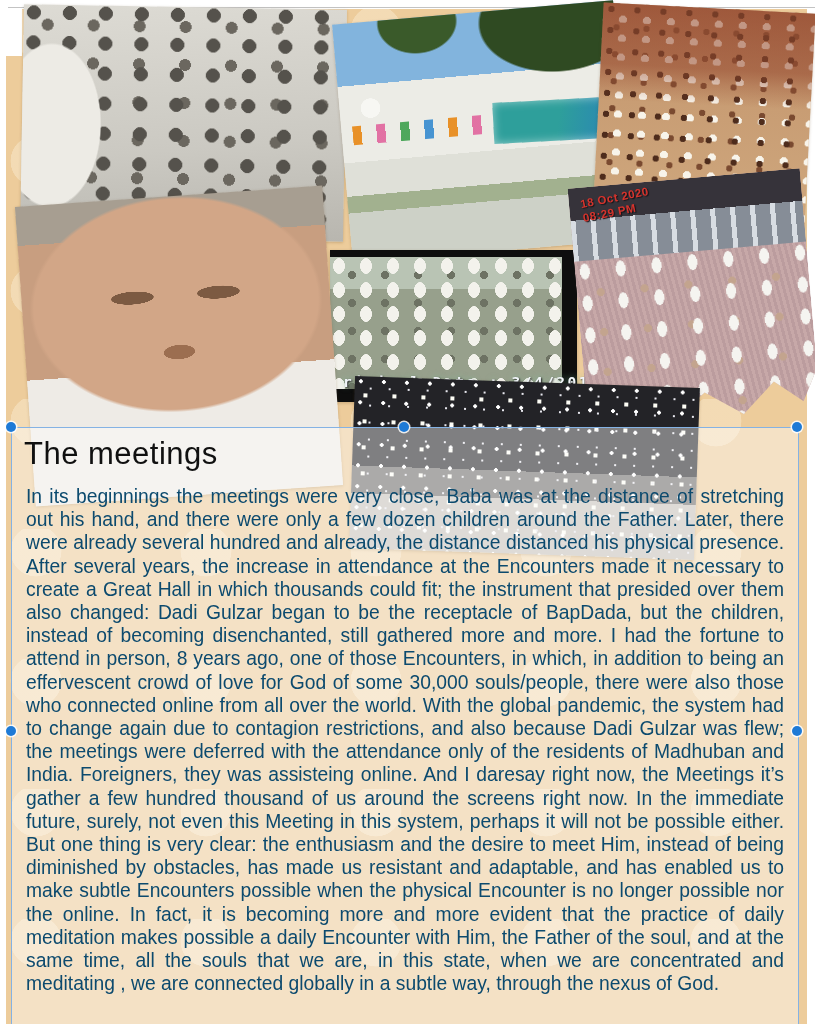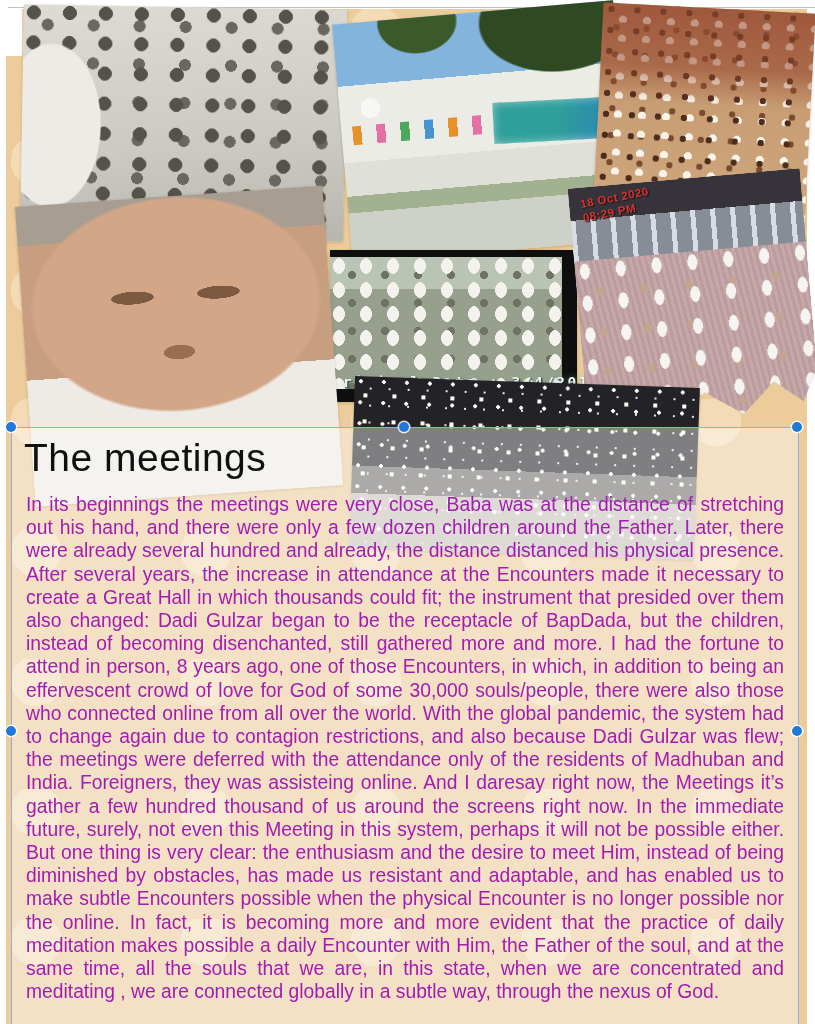--- a/index.html
+++ b/index.html
@@ -93,22 +93,22 @@
         radial-gradient(circle 2.5px at 11px 19px, #fdfdf5 95%, transparent 100%),
         linear-gradient(180deg,#232327 0 52%,#6f6d6b 52% 68%,#c6c2bb 68% 100%);
       background-size:23px 21px,19px 17px,29px 26px,100% 100%;}
 
   
   .textbox{position:absolute;left:11px;top:427px;width:786px;height:600px;z-index:20;
       background:rgba(255,255,255,.42);
       border-left:1px solid var(--selection_line,#84b2e4);
       border-right:1px solid var(--selection_line,#84b2e4);
       border-top:1px solid var(--selection_line,#84b2e4);}
-  .textbox h1{margin:8px 12px 13px 12px;font-size:39px;font-weight:normal;color:#101010;letter-spacing:.5px;}
-  .textbox p{margin:0 14px;font-size:19.3px;line-height:23.2px;text-align:justify;color:#a21caf;}
+  .textbox h1{margin:8px 12px 13px 12px;font-size:31px;font-weight:normal;color:#101010;letter-spacing:.5px;}
+  .textbox p{margin:0 14px;font-size:19.3px;line-height:23.2px;text-align:justify;color:#0c4a6e;}
 
   .handle{position:absolute;width:10px;height:10px;border-radius:50%;z-index:30;
       background:var(--selection_blue,#1e7ad6);box-shadow:0 0 0 1.5px rgba(255,255,255,.85);}
 </style>
 </head>
 <body>
 
 <div class="page">
   <div class="top-rule"></div>
   <div class="canvas"></div>

